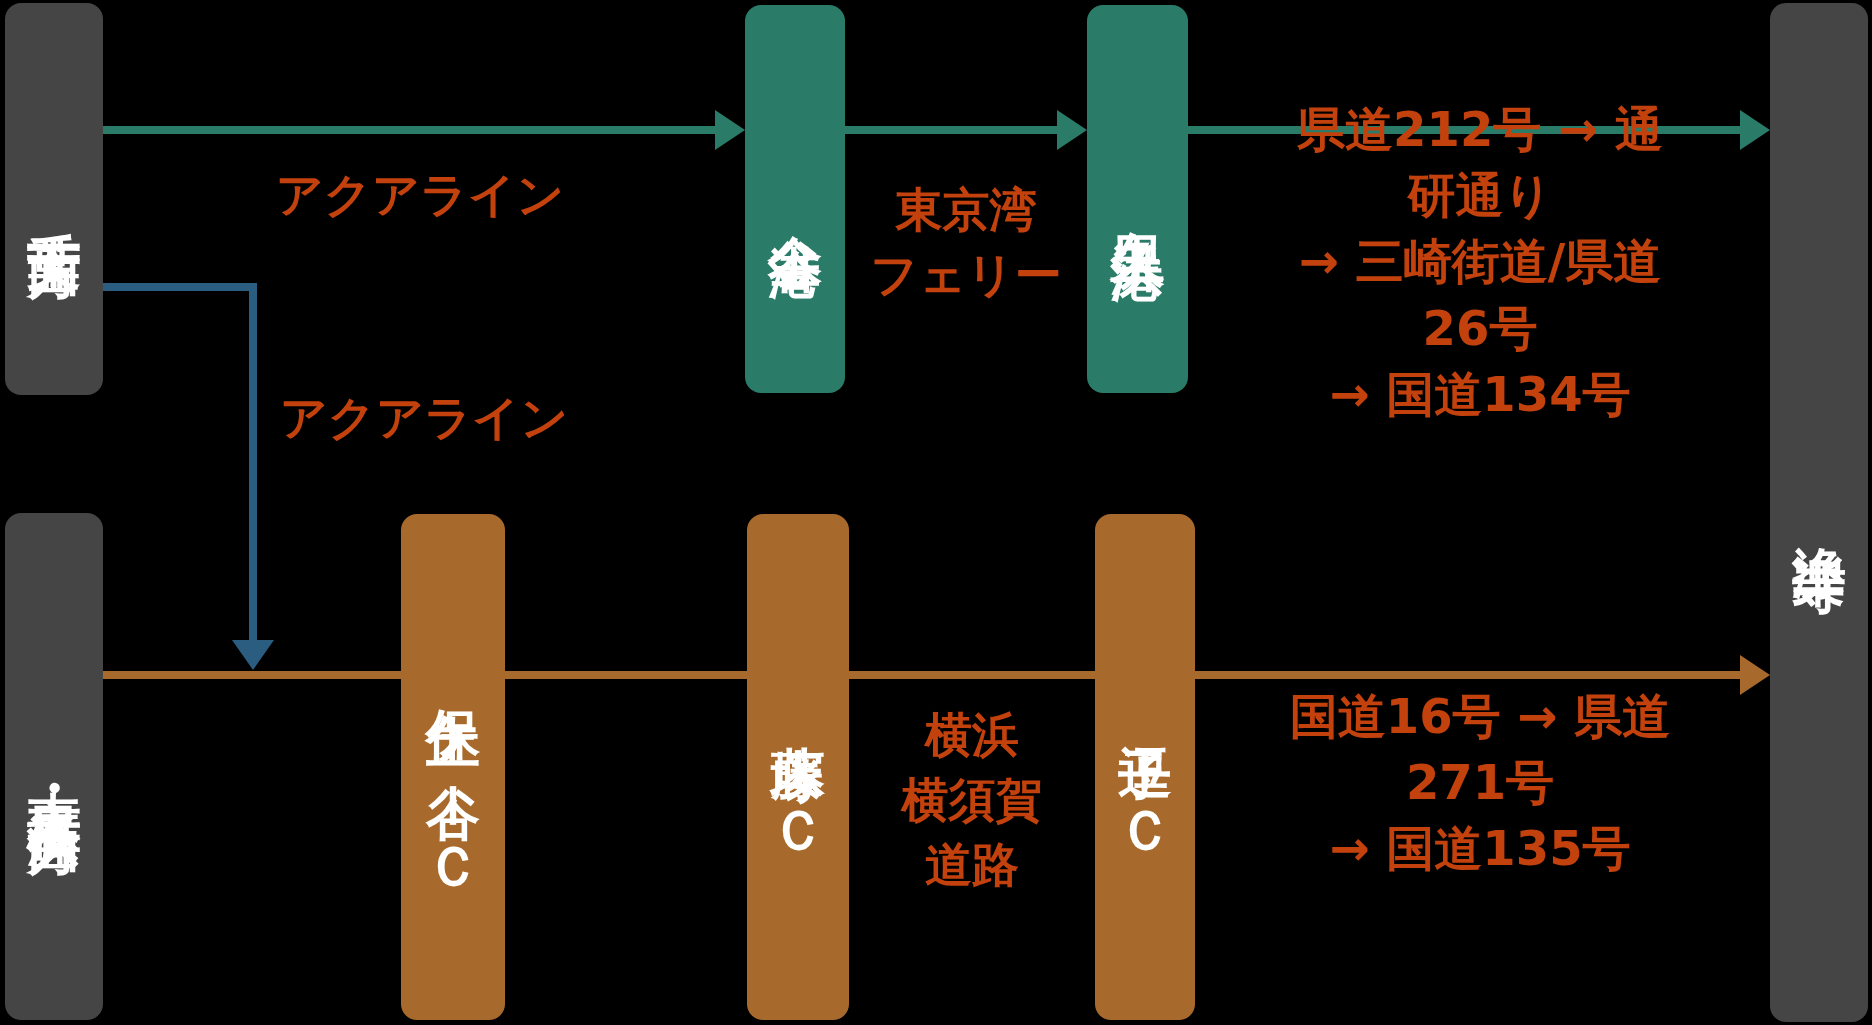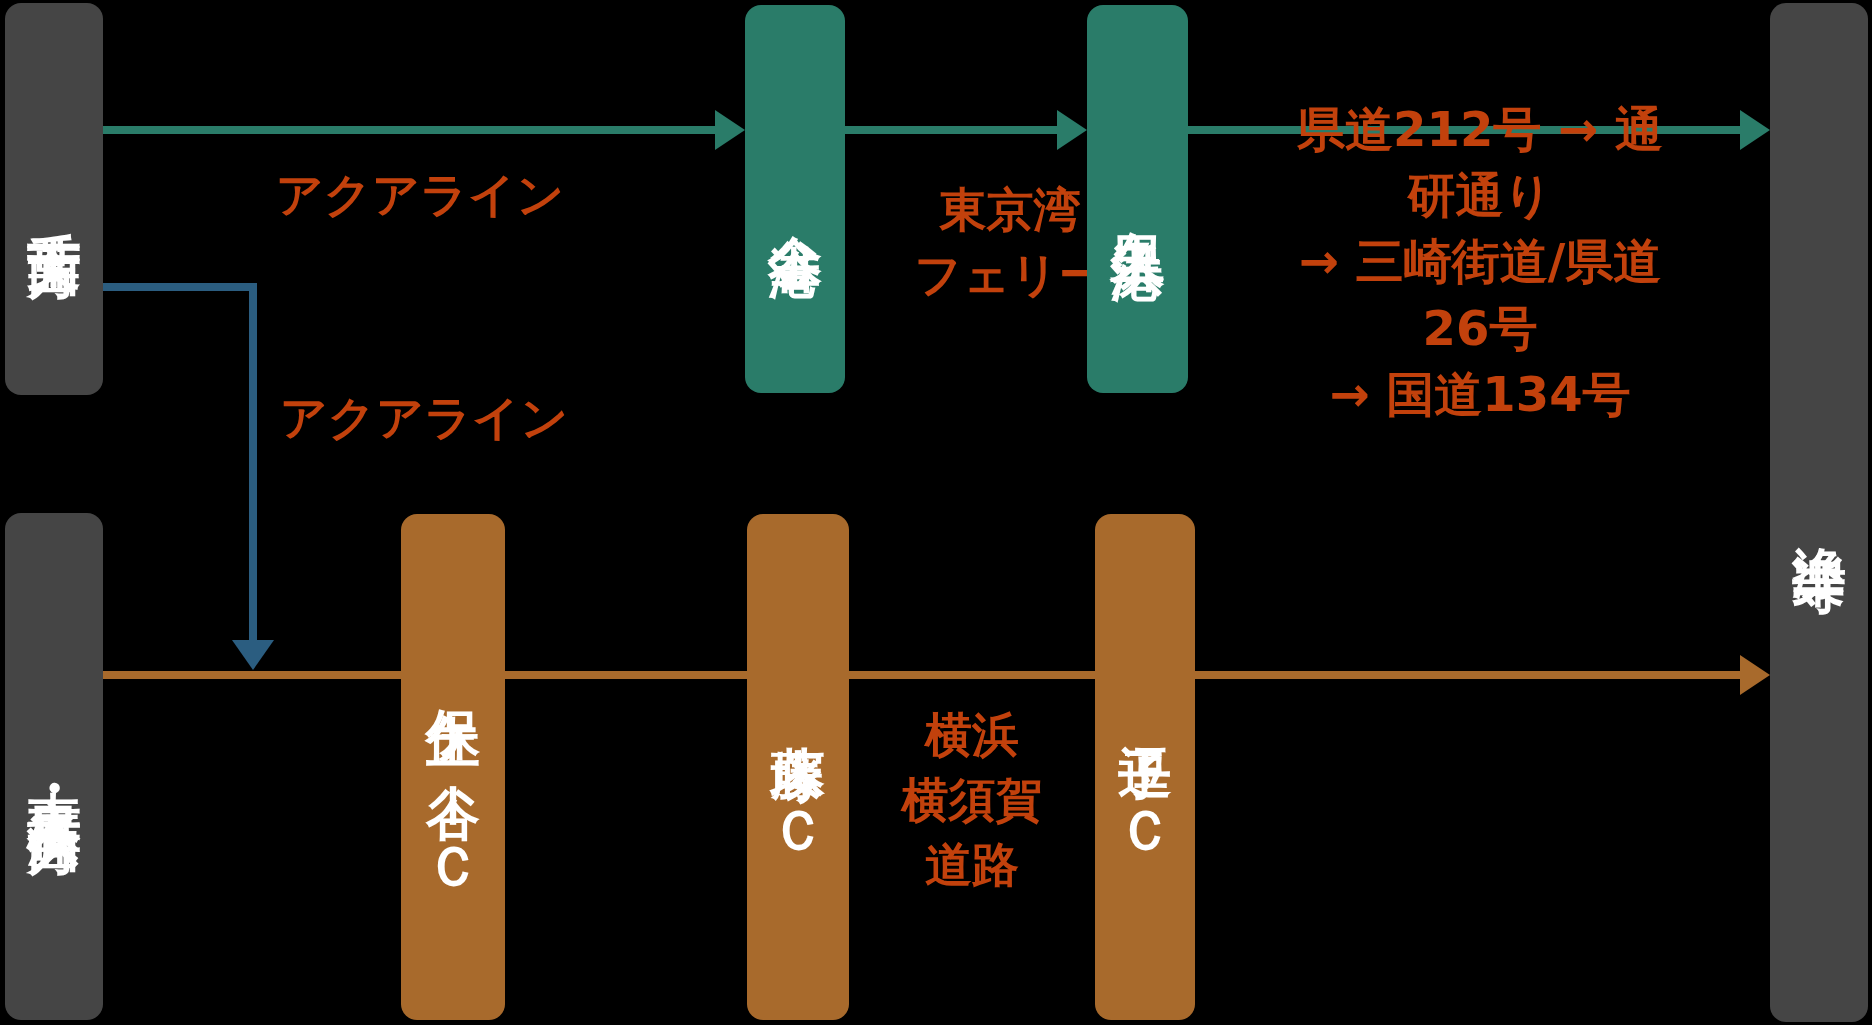--- a/index.html
+++ b/index.html
@@ -49,28 +49,30 @@
 
   <div class="hline orange-bg" style="left:103px;top:671px;width:1637px;"></div>
   <div class="ah-right ah-right-orange" style="left:1740px;top:655px;"></div>
 
   <div class="hline blue-bg" style="left:103px;top:283px;width:154px;"></div>
   <div class="vline blue-bg" style="left:249px;top:283px;height:357px;"></div>
   <div class="ah-down" style="left:232px;top:640px;"></div>
 
   <div class="elabel" style="left:420px;top:195px;">アクアライン</div>
   <div class="elabel" style="left:424px;top:418px;">アクアライン</div>
-  <div class="elabel" style="left:966px;top:243px;margin-left:44px;">東京湾
+  <div class="elabel" style="left:966px;top:243px;">東京湾
 フェリー</div>
   <div class="elabel elabel-big" style="left:1480px;top:262px;">県道212号 → 通研通り
 → 三崎街道/県道26号
 → 国道134号</div>
   <div class="elabel" style="left:972px;top:800px;">横浜
 横須賀
 道路</div>
+  <div class="elabel elabel-big" style="left:1480px;top:782px;">国道16号 → 県道271号
+→ 国道135号</div>
 
   <div class="box box-gray" style="left:5px;top:3px;width:98px;height:392px;">
     <span class="vtext">千葉方面</span>
   </div>
   <div class="box box-gray" style="left:5px;top:513px;width:98px;height:507px;">
     <span class="vtext">東京・横浜方面</span>
   </div>
   <div class="box box-gray" style="left:1770px;top:3px;width:98px;height:1019px;">
     <span class="vtext">浄楽寺</span>
   </div>

